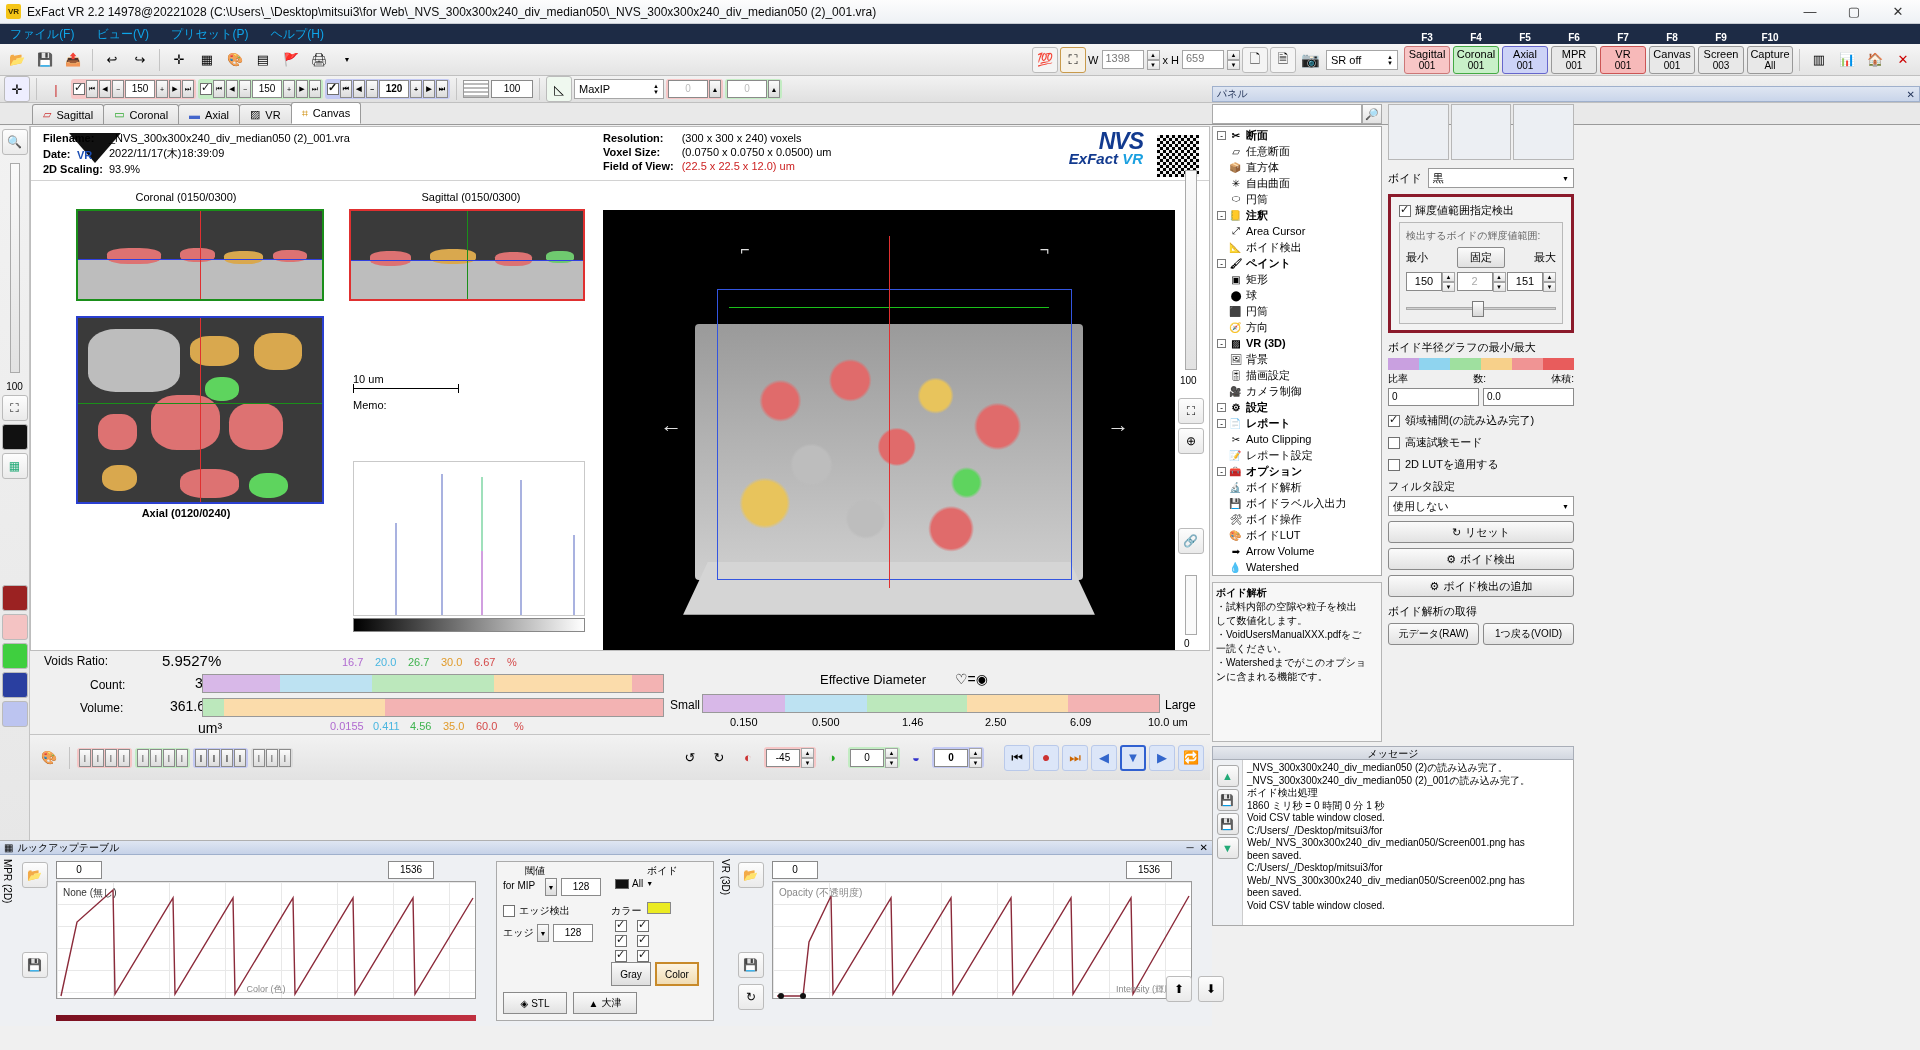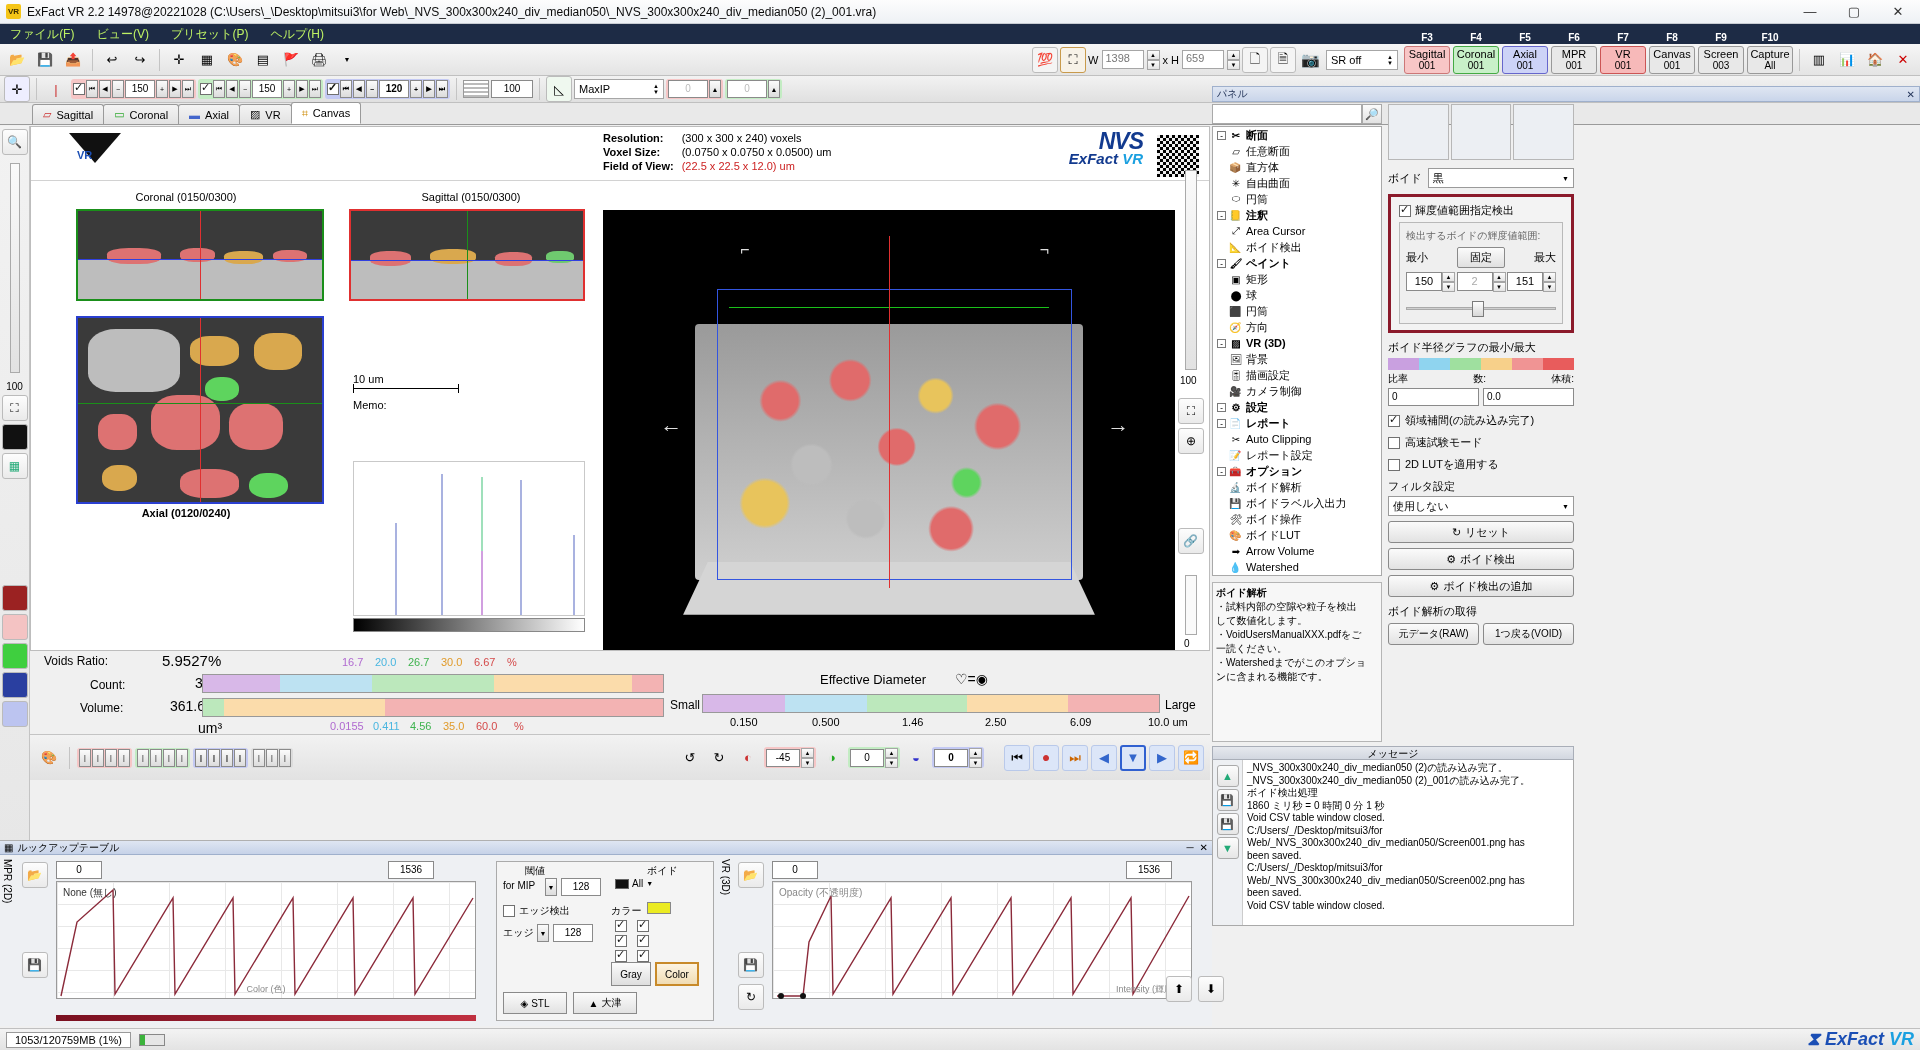--- a/index.html
+++ b/index.html
@@ -25,21 +25,21 @@
     background: #f5c518; color: #3a2b00; font-size: 8px; font-weight: bold;
     display: flex; align-items: center; justify-content: center; margin-right: 6px;
   }
   .winbtns { margin-left: auto; display: flex; height: 24px; }
   .winbtn { width: 44px; display: flex; align-items: center; justify-content: center;
             font-size: 13px; color: #333; }
 
   
   .menubar { height: 20px; background: #1d2b45; display: flex; align-items: center;
              padding-left: 10px; color: #fff; font-size: 12px; gap: 22px; }
-  .menubar span { color: #bef264; }
+  .menubar span { color: #0ea5e9; }
 
   
   .toolbar1 { height: 32px; background: linear-gradient(#f6f6f6,#e4e4e4);
               border-bottom: 1px solid #c0c0c0; display: flex; align-items: center;
               padding: 0 4px; gap: 2px; position: relative; }
   .tbtn { width: 26px; height: 26px; border: 1px solid transparent; border-radius: 3px;
           display: flex; align-items: center; justify-content: center; font-size: 13px; }
   .tsep { width: 1px; height: 22px; background: #c4c4c4; margin: 0 4px; }
 
   .sizebox { display:flex; align-items:center; gap:3px; font-size:11px; }
@@ -463,20 +463,38 @@
     <div class="railbtn" style="background:#3fcf3f;"></div>
     <div class="railbtn" style="background:#2a3fa0;"></div>
     <div class="railbtn" style="background:#bcc4f0;"></div>
   </div>
 
   <div class="canvas">
 
     <div class="infohdr">
       <div class="vrtri"></div>
       <div class="vrlabel">VR</div>
+      <div class="infoL">
+        <table>
+          <tbody>
+              <tr>
+            <td class="lbl">Filename:</td>
+            <td>_NVS_300x300x240_div_median050 (2)_001.vra</td>
+          </tr>
+          <tr>
+            <td class="lbl">Date:</td>
+            <td>2022/11/17(木)18:39:09</td>
+          </tr>
+          <tr>
+            <td class="lbl">2D Scaling:</td>
+            <td>93.9%</td>
+          </tr>
+        </tbody>
+          </table>
+      </div>
       <div class="infoR">
         <table>
           <tbody>
               <tr>
             <td class="lbl">Resolution:</td>
             <td>(300 x 300 x 240) voxels</td>
           </tr>
           <tr>
             <td class="lbl">Voxel Size:</td>
             <td>(0.0750 x 0.0750 x 0.0500) um</td>
@@ -1083,22 +1101,14 @@
           <circle cx="30" cy="114" r="3" fill="#111"></circle>
         </svg>
         <div style="position:absolute;left:6px;top:4px;font-size:10px;color:#888;">Opacity (不透明度)</div>
         <div style="position:absolute;right:6px;bottom:2px;font-size:9px;color:#888;">Intensity (輝度値)</div>
       </div>
       <div class="railbtn" style="position:absolute;left:480px;top:116px;">⬇</div>
       <div class="railbtn" style="position:absolute;left:448px;top:116px;">⬆</div>
     </div>
   </div>
 
-  <div class="statusbar">
-    <div class="memo2">1053/120759MB (1%)</div>
-    <div style="width:26px;height:12px;background:linear-gradient(90deg,#3bb33b 0 20%,#e6e6e6 20%);border:1px solid #888;"></div>
-    <div class="exfactlogo">
-      <span style="color:#1b4fb5;">⧗ </span>
-      <span>ExFact </span><em>VR</em>
-    </div>
-  </div>
 
 </div>
 
 </body></html>

